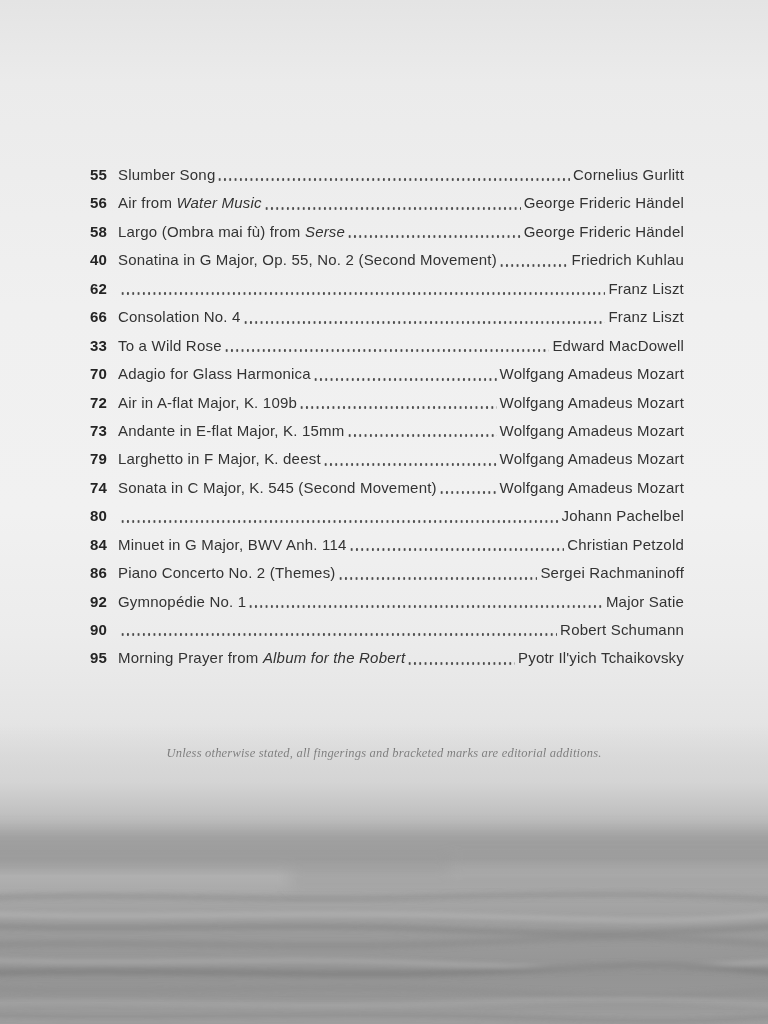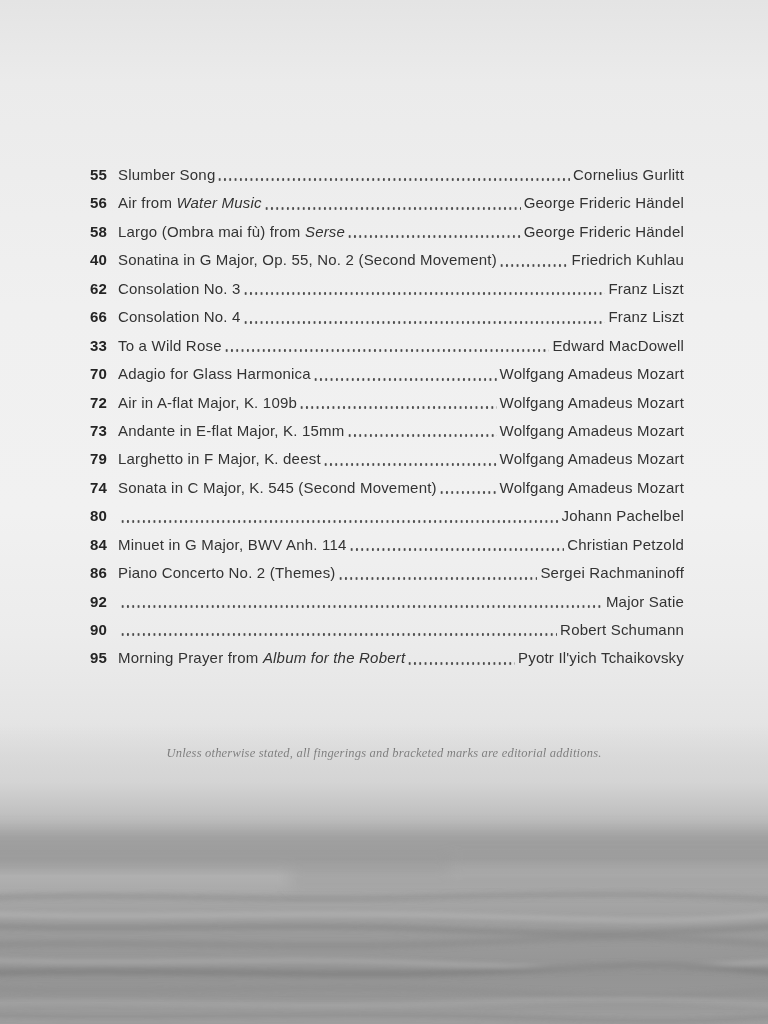--- a/index.html
+++ b/index.html
@@ -123,21 +123,20 @@
 
       <div class="row">
         <span class="num">40</span>
         <span class="title"><span>Sonatina in G Major, Op. 55, No. 2 (Second Movement)</span><i></i><span></span></span>
         <span class="dots"></span>
         <span class="composer">Friedrich Kuhlau</span>
       </div>
 
       <div class="row">
         <span class="num">62</span>
-        <span class="title"><span>Consolation No. 3</span><i></i><span></span></span>
         <span class="dots"></span>
         <span class="composer">Franz Liszt</span>
       </div>
 
       <div class="row">
         <span class="num">66</span>
         <span class="title"><span>Consolation No. 4</span><i></i><span></span></span>
         <span class="dots"></span>
         <span class="composer">Franz Liszt</span>
       </div>
@@ -200,20 +199,21 @@
       <div class="row">
         <span class="num">86</span>
         <span class="title"><span>Piano Concerto No. 2 (Themes)</span><i></i><span></span></span>
         <span class="dots"></span>
         <span class="composer">Sergei Rachmaninoff</span>
       </div>
 
 
       <div class="row">
         <span class="num">92</span>
+        <span class="title"><span>Gymnopédie No. 1</span><i></i><span></span></span>
         <span class="dots"></span>
         <span class="composer">Major Satie</span>
       </div>
 
       <div class="row">
         <span class="num">90</span>
         <span class="dots"></span>
         <span class="composer">Robert Schumann</span>
       </div>
 

